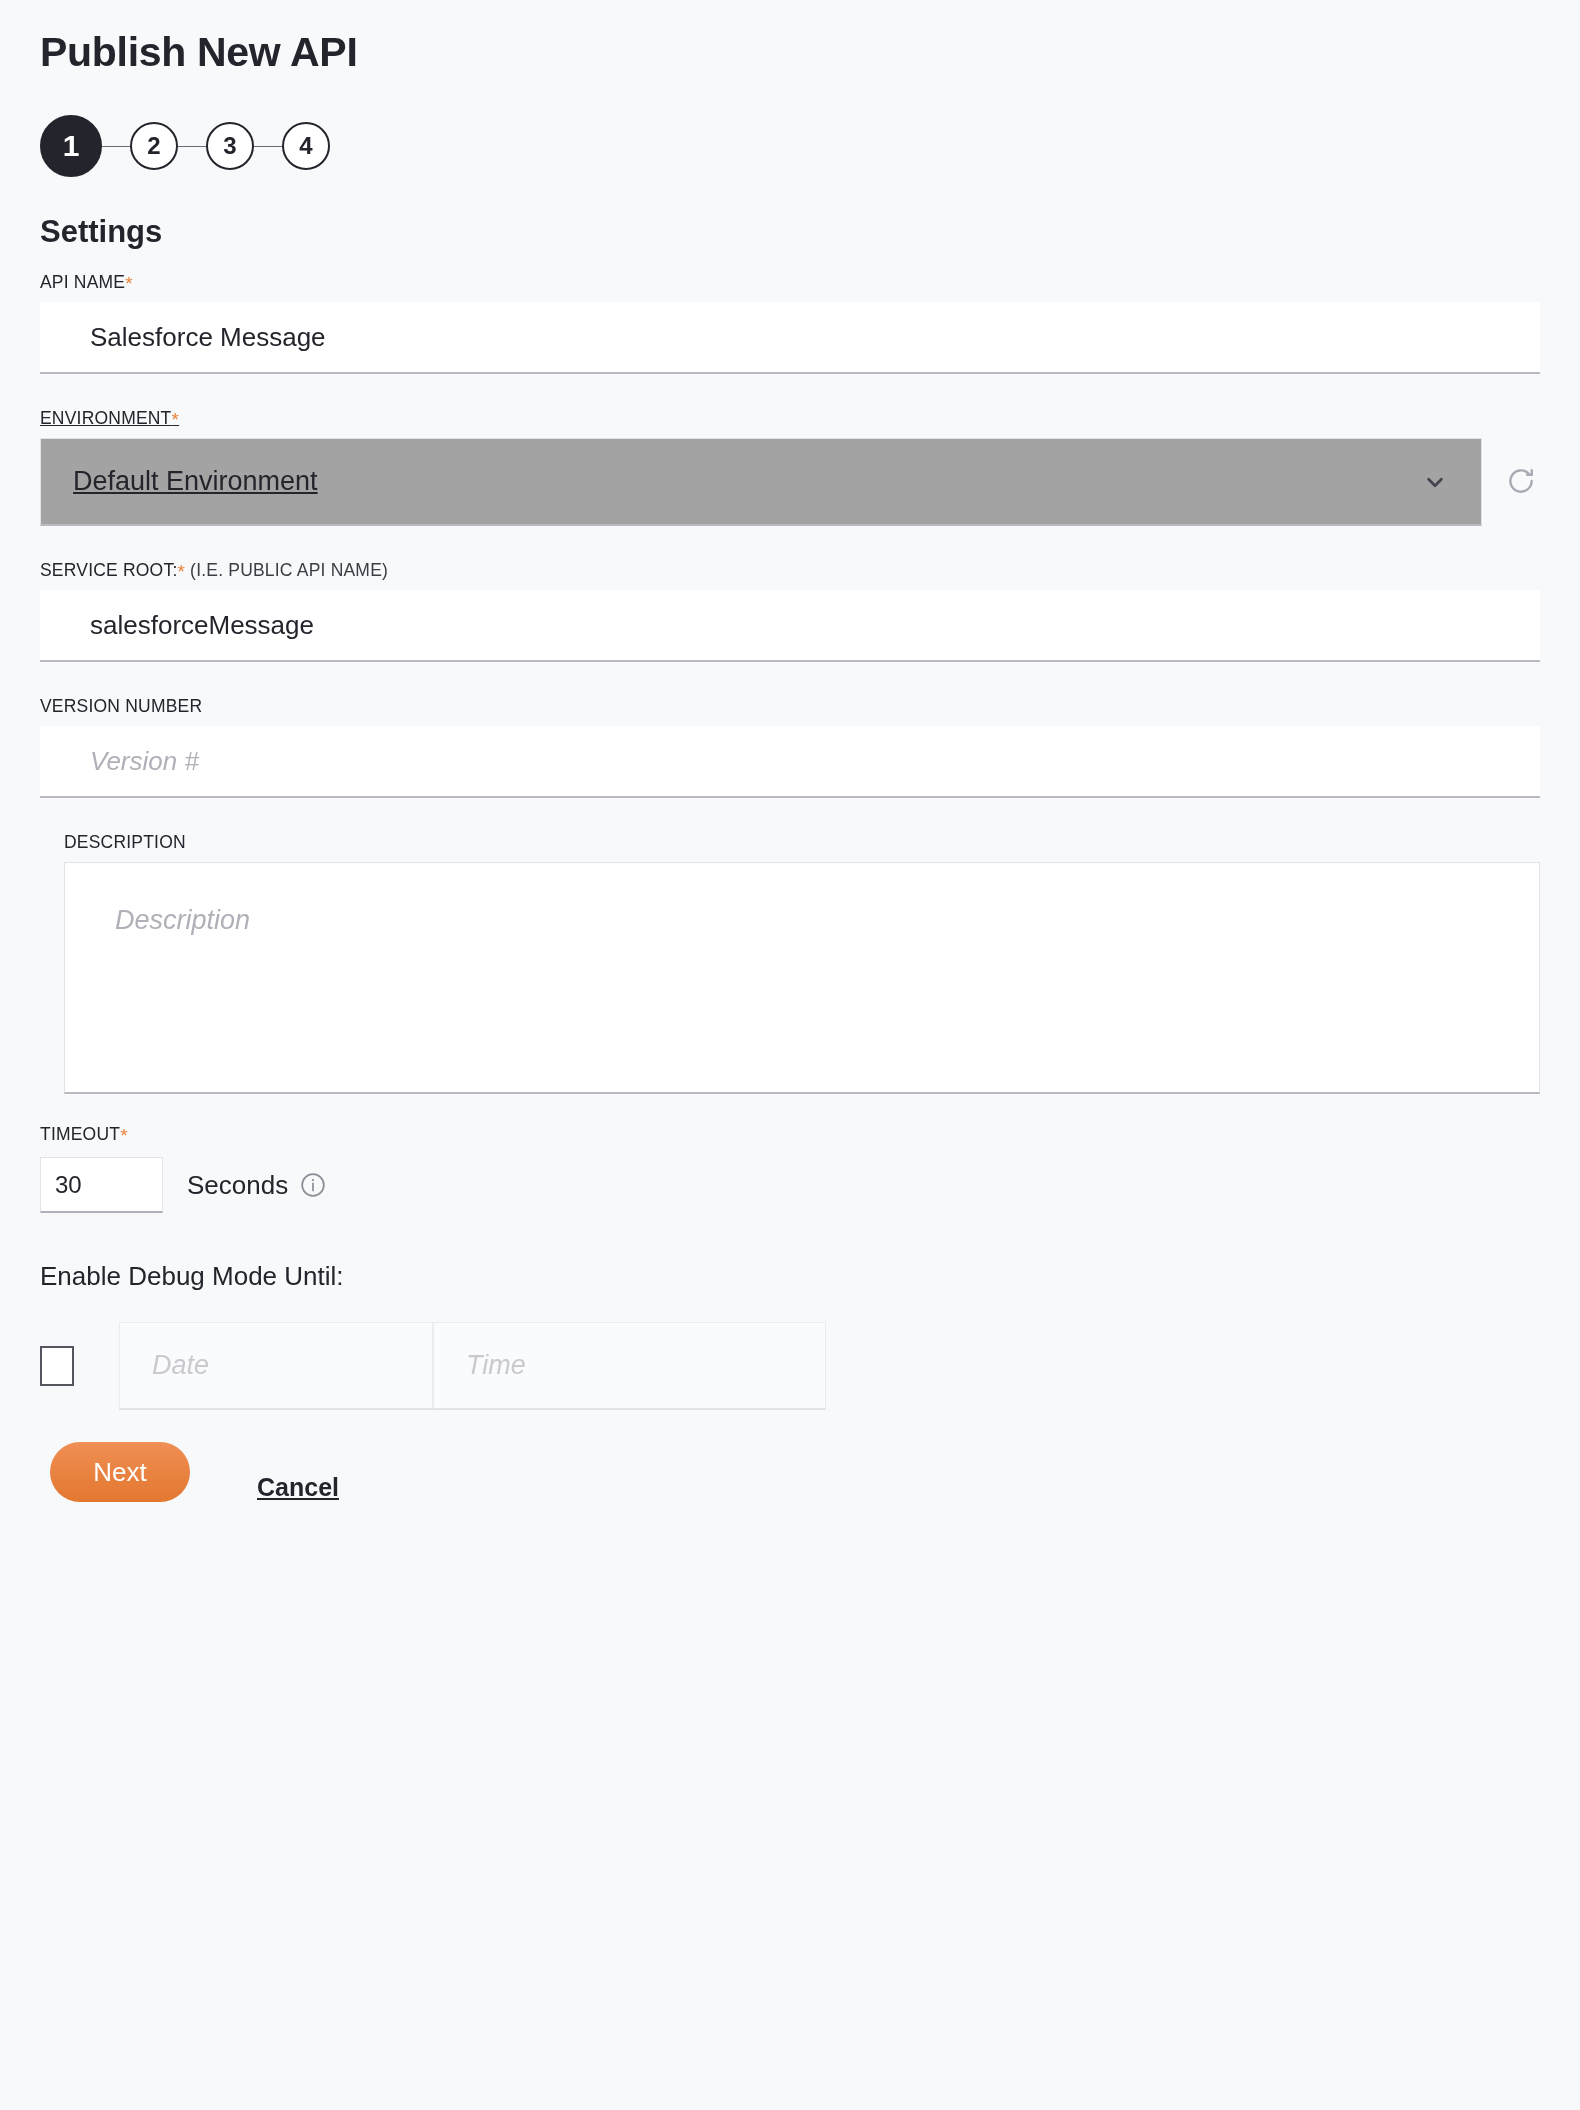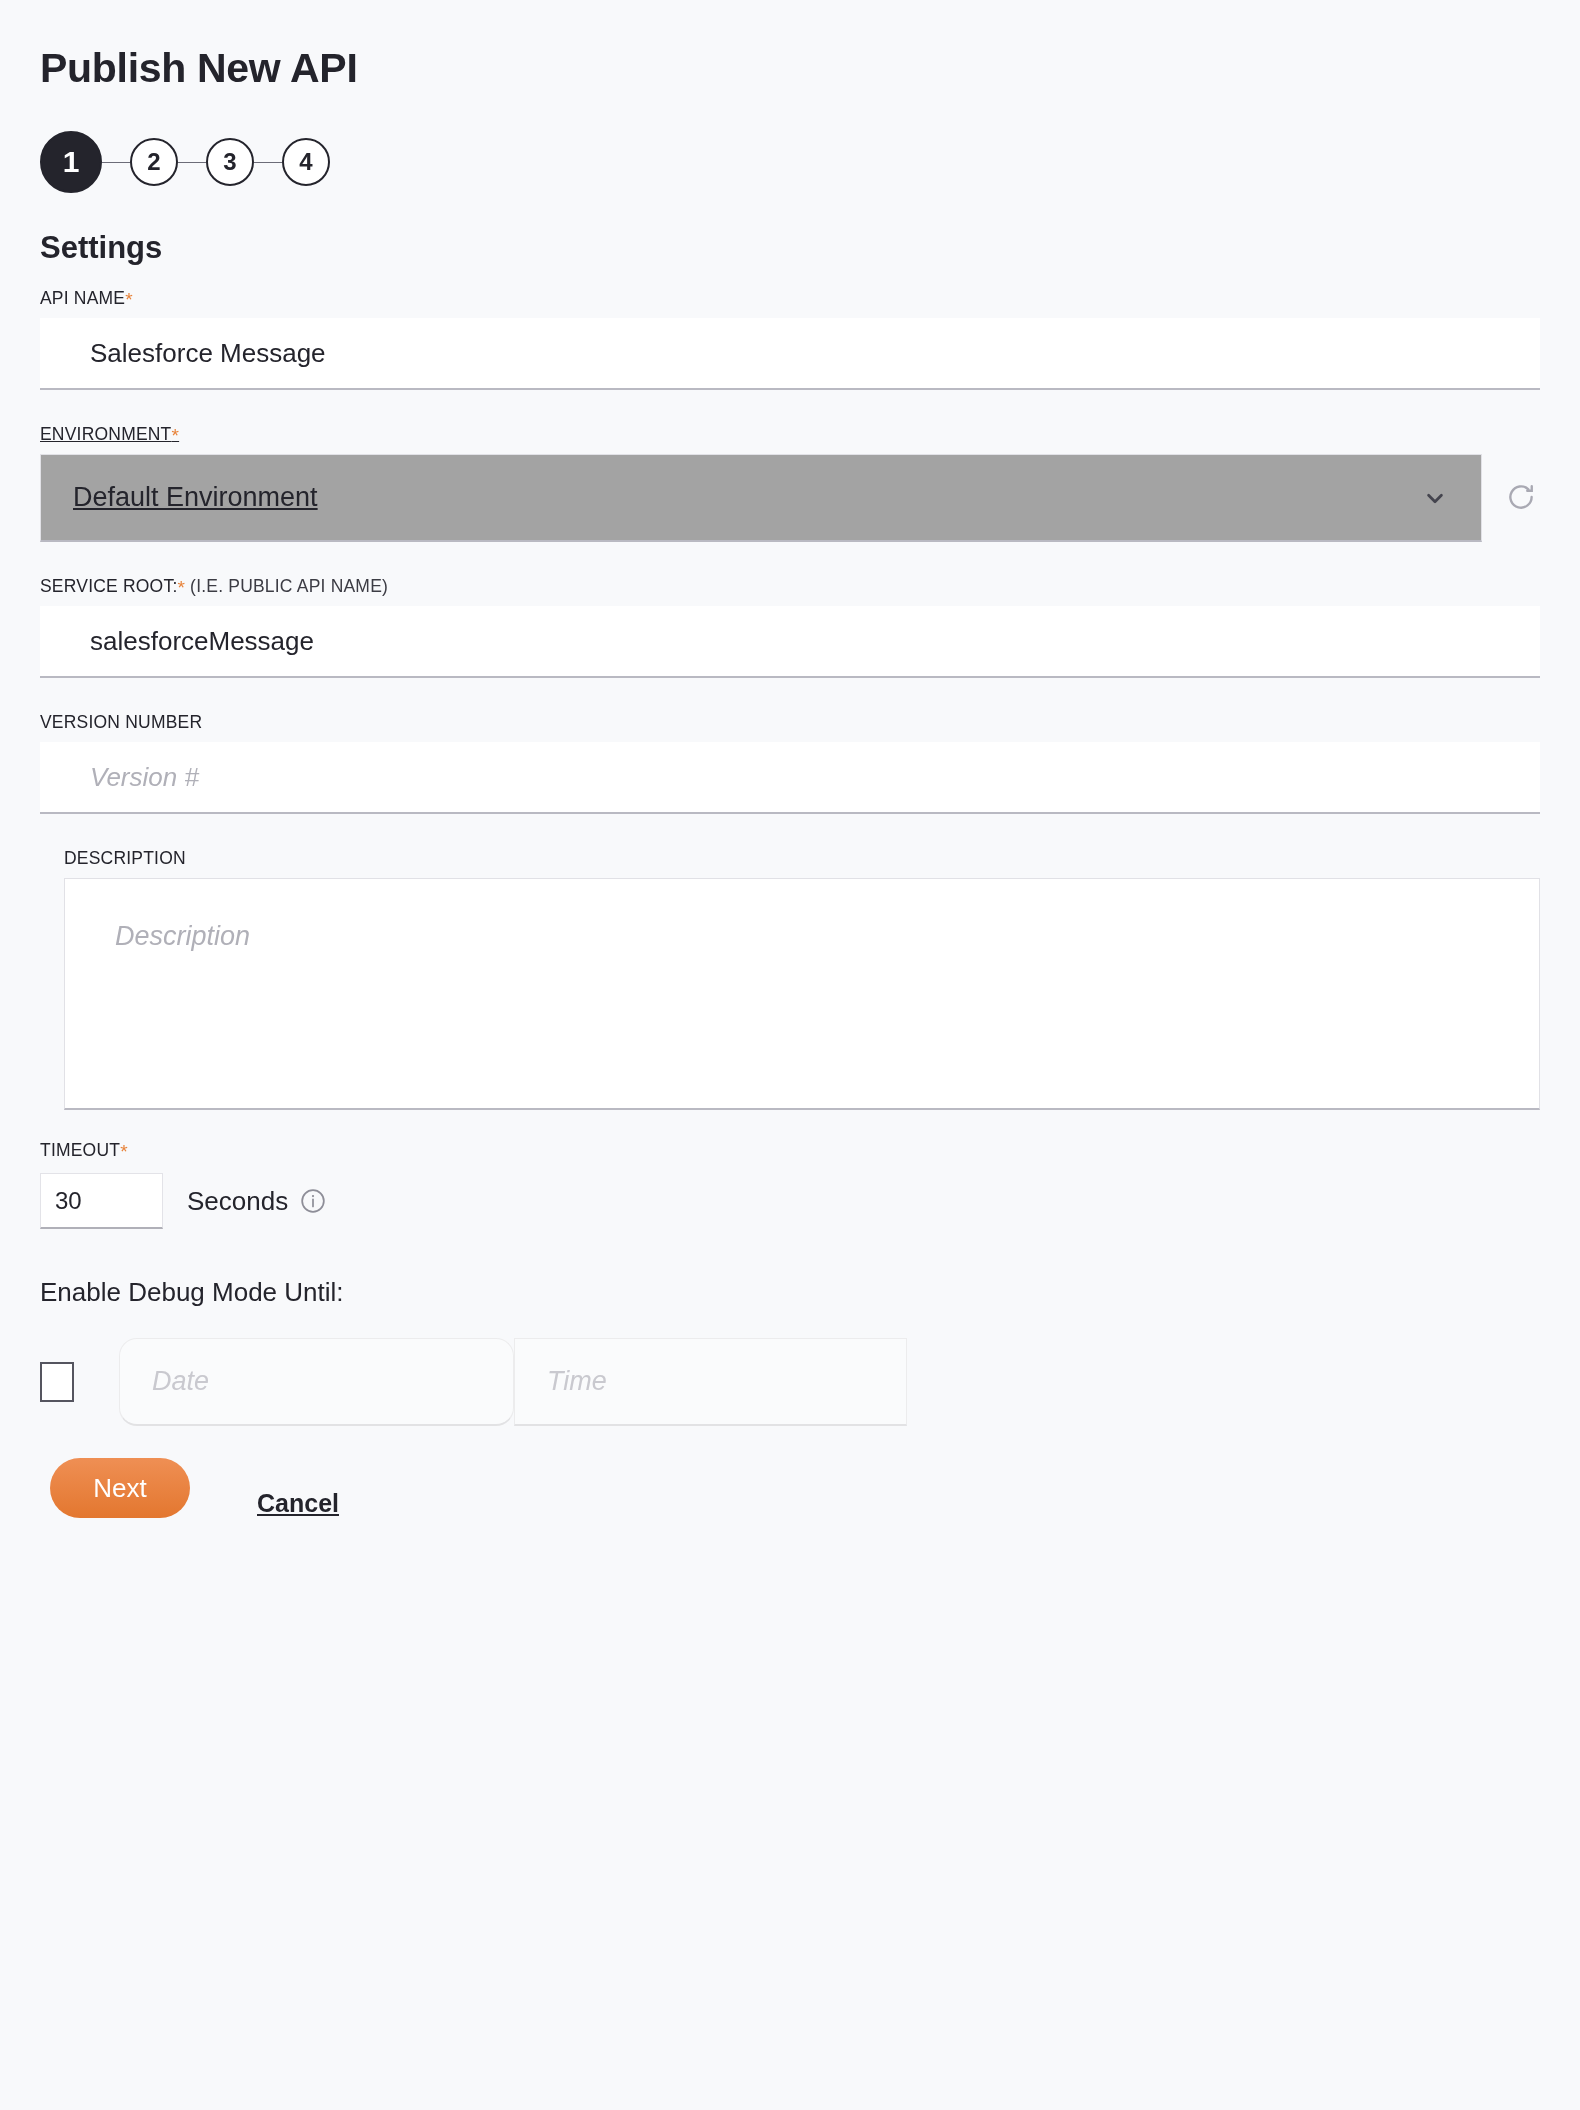--- a/index.html
+++ b/index.html
@@ -23,21 +23,21 @@
     padding: 0 40px;
   }
 
   
   .page-title {
     font-size: 41px;
     font-weight: bold;
     letter-spacing: -0.3px;
     color: #24242c;
     margin: 0;
-    padding-top: 45px;
+    padding-top: 29px;
   }
 
   
   .stepper {
     display: flex;
     align-items: center;
     margin-top: 38px;
     height: 64px;
   }
   .step {
@@ -282,21 +282,21 @@
     font-size: 27px;
     font-style: italic;
     color: #c9c9cf;
     padding-left: 32px;
     outline: none;
   }
   .dt-input::placeholder {
     color: #c9c9cf;
     font-style: italic;
   }
-  .dt-date { width: 395px; margin-left: 45px; border-radius: 18px; }
+  .dt-date { width: 314px; margin-left: 45px; }
   .dt-time { width: 393px; }
 
   
   .btn-row {
     display: flex;
     align-items: flex-end;
     margin-top: 32px;
     gap: 9px;
   }
   .next-btn {

